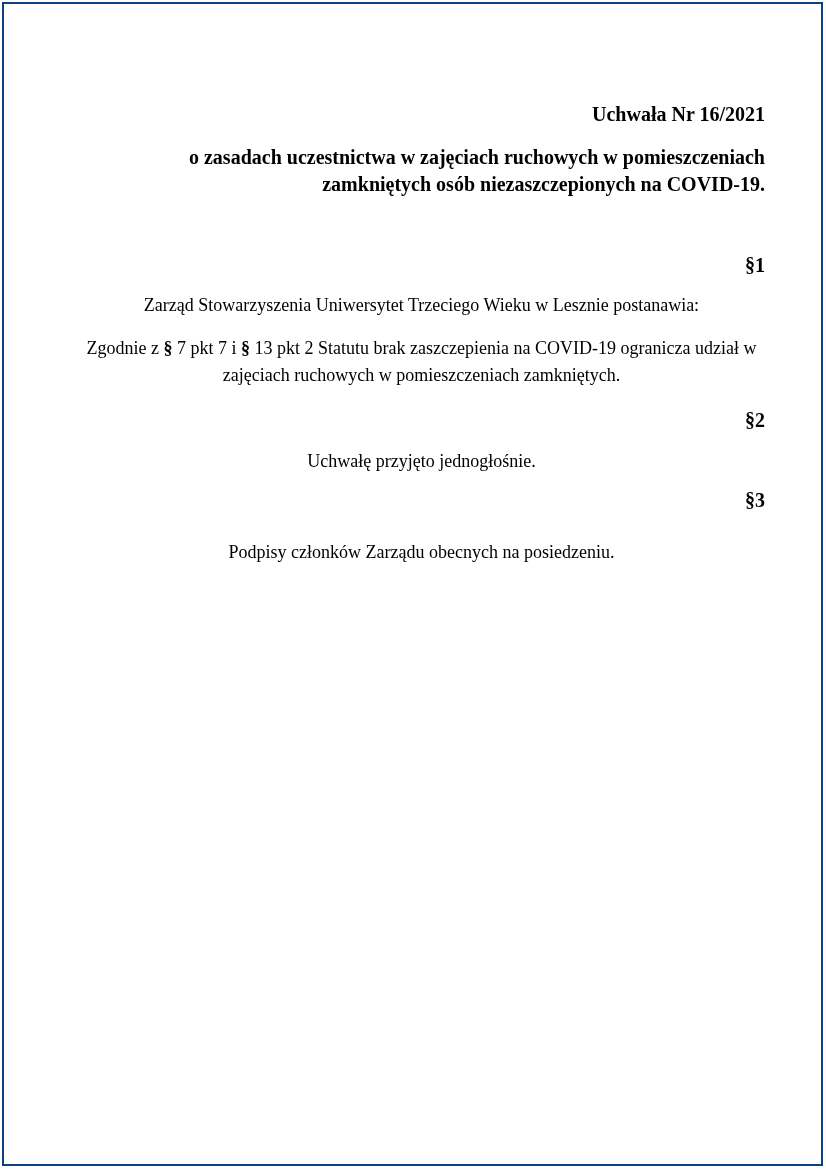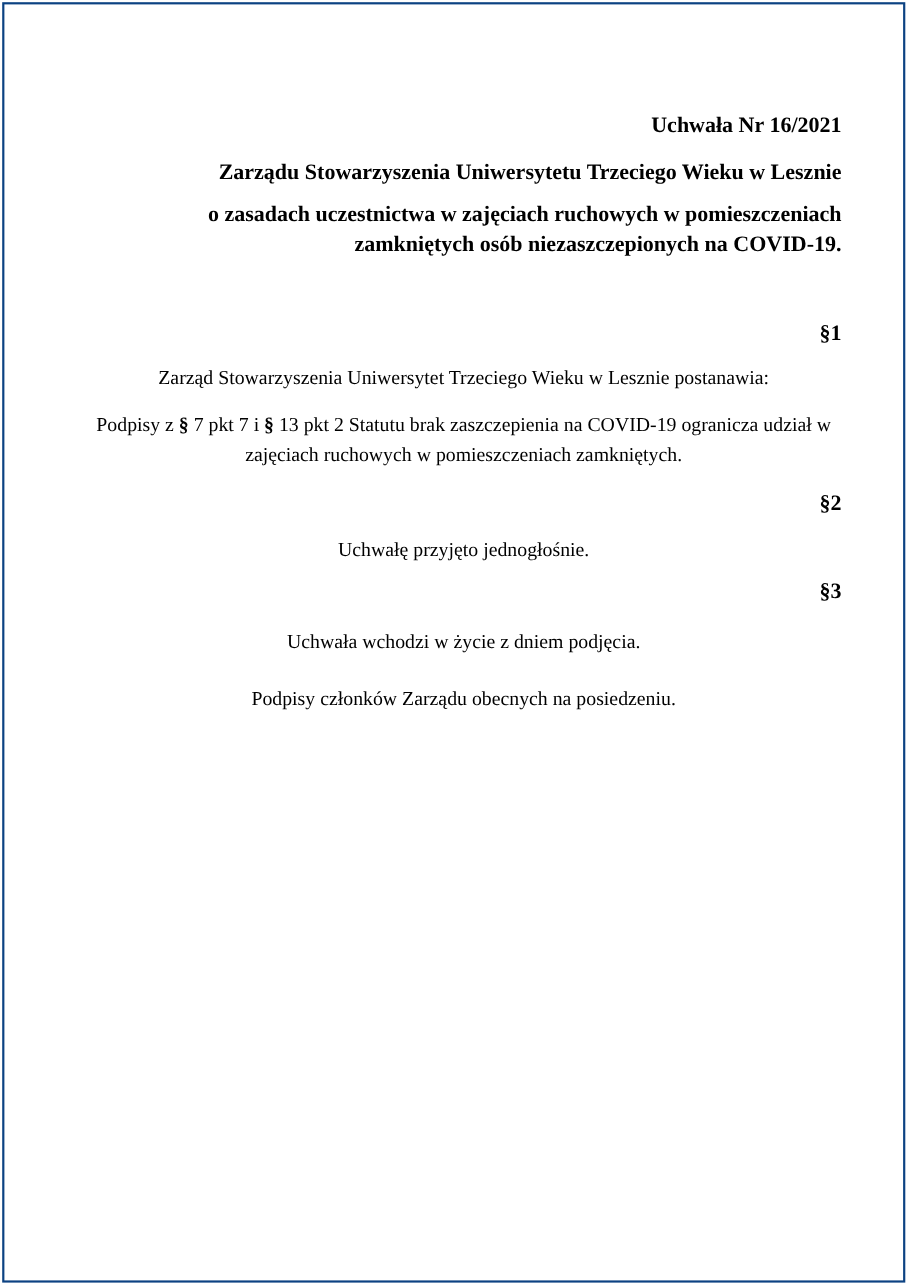--- a/index.html
+++ b/index.html
@@ -64,29 +64,27 @@
   .para-mid { margin-bottom: 12px; }
   .closing { margin-top: 25px; }
 </style>
 </head>
 <body>
 
 <div class="frame">
   <div class="content">
 
     <p class="h title">Uchwała Nr 16/2021</p>
-    <p class="h">Zarządu Stowarzyszenia Uniwersytetu Trzeciego Wieku w Lesznie</p>
     <p class="h subject">o zasadach uczestnictwa w zajęciach ruchowych w pomieszczeniach zamkniętych osób niezaszczepionych na COVID-19.</p>
 
     <p class="h sec1">§1</p>
     <p class="body para-intro">Zarząd Stowarzyszenia Uniwersytet Trzeciego Wieku w Lesznie postanawia:</p>
-    <p class="body"><span>Podpisy z </span><span class="b">§</span><span> 7 pkt 7 i </span><span class="b">§</span><span> 13 pkt 2 Statutu brak zaszczepienia na COVID-19 ogranicza udział w zajęciach ruchowych w pomieszczeniach zamkniętych.</span></p>
+    <p class="body"><span>Zgodnie z </span><span class="b">§</span><span> 7 pkt 7 i </span><span class="b">§</span><span> 13 pkt 2 Statutu brak zaszczepienia na COVID-19 ogranicza udział w zajęciach ruchowych w pomieszczeniach zamkniętych.</span></p>
 
     <p class="h sec2">§2</p>
     <p class="body para-mid">Uchwałę przyjęto jednogłośnie.</p>
 
     <p class="h sec3">§3</p>
-    <p class="body">Uchwała wchodzi w życie z dniem podjęcia.</p>
 
     <p class="body closing">Podpisy członków Zarządu obecnych na posiedzeniu.</p>
 
   </div>
 </div>
 
 </body></html>

